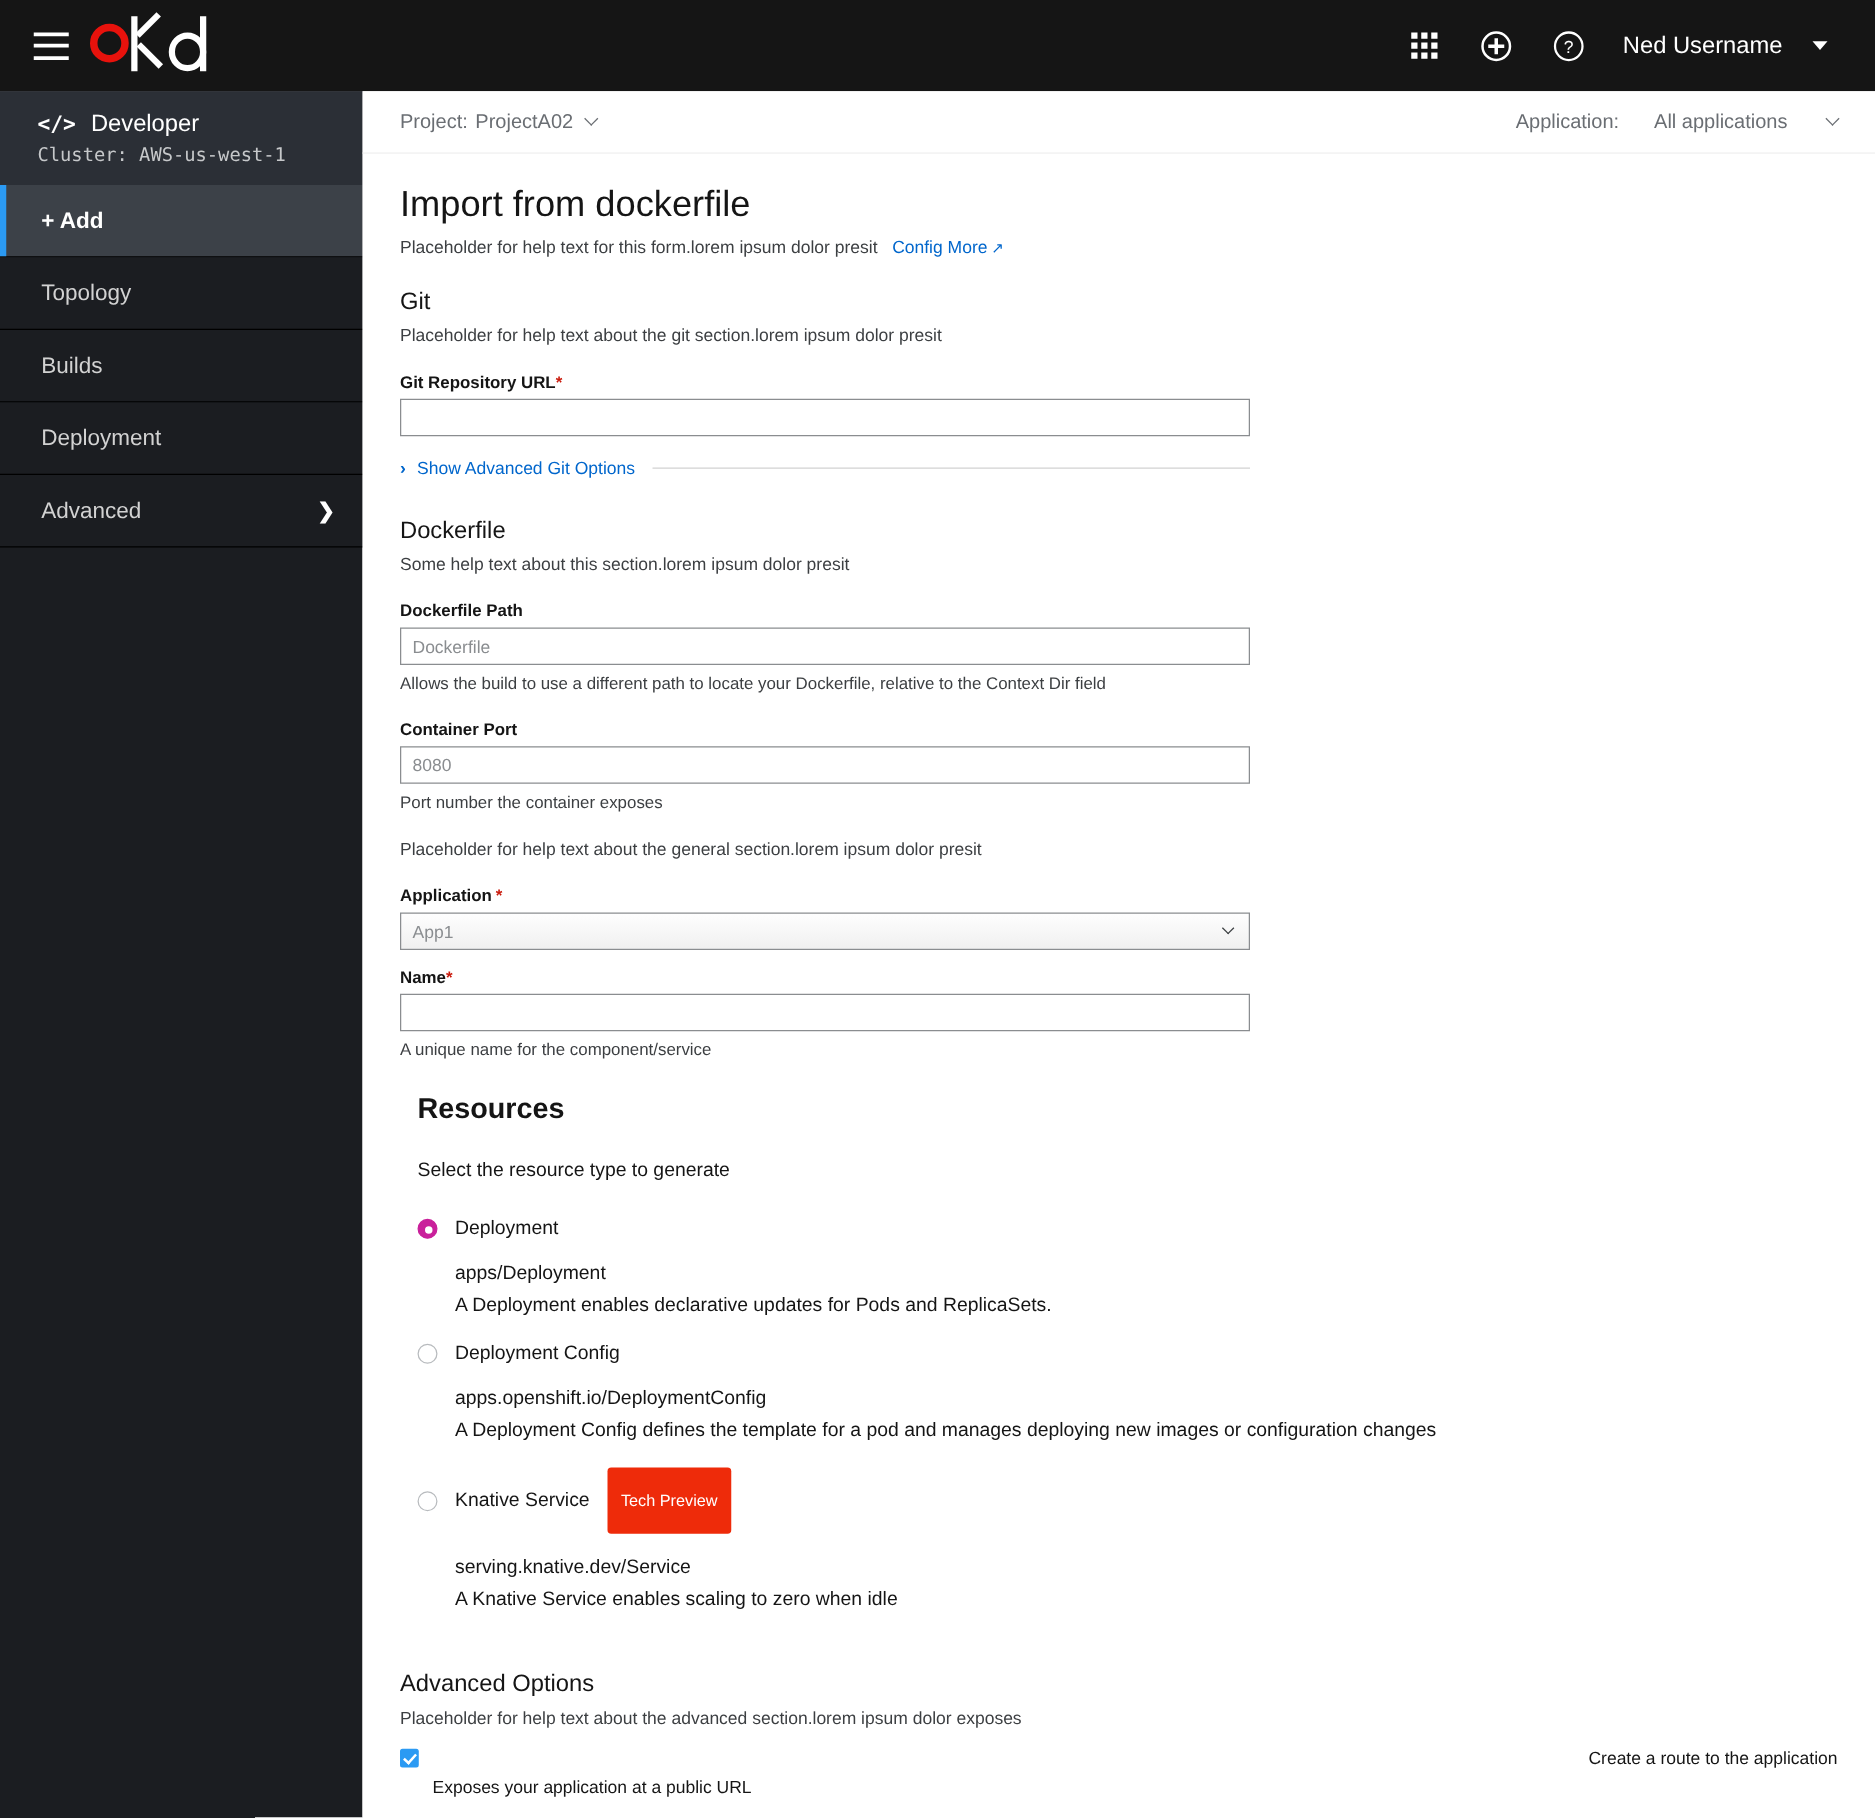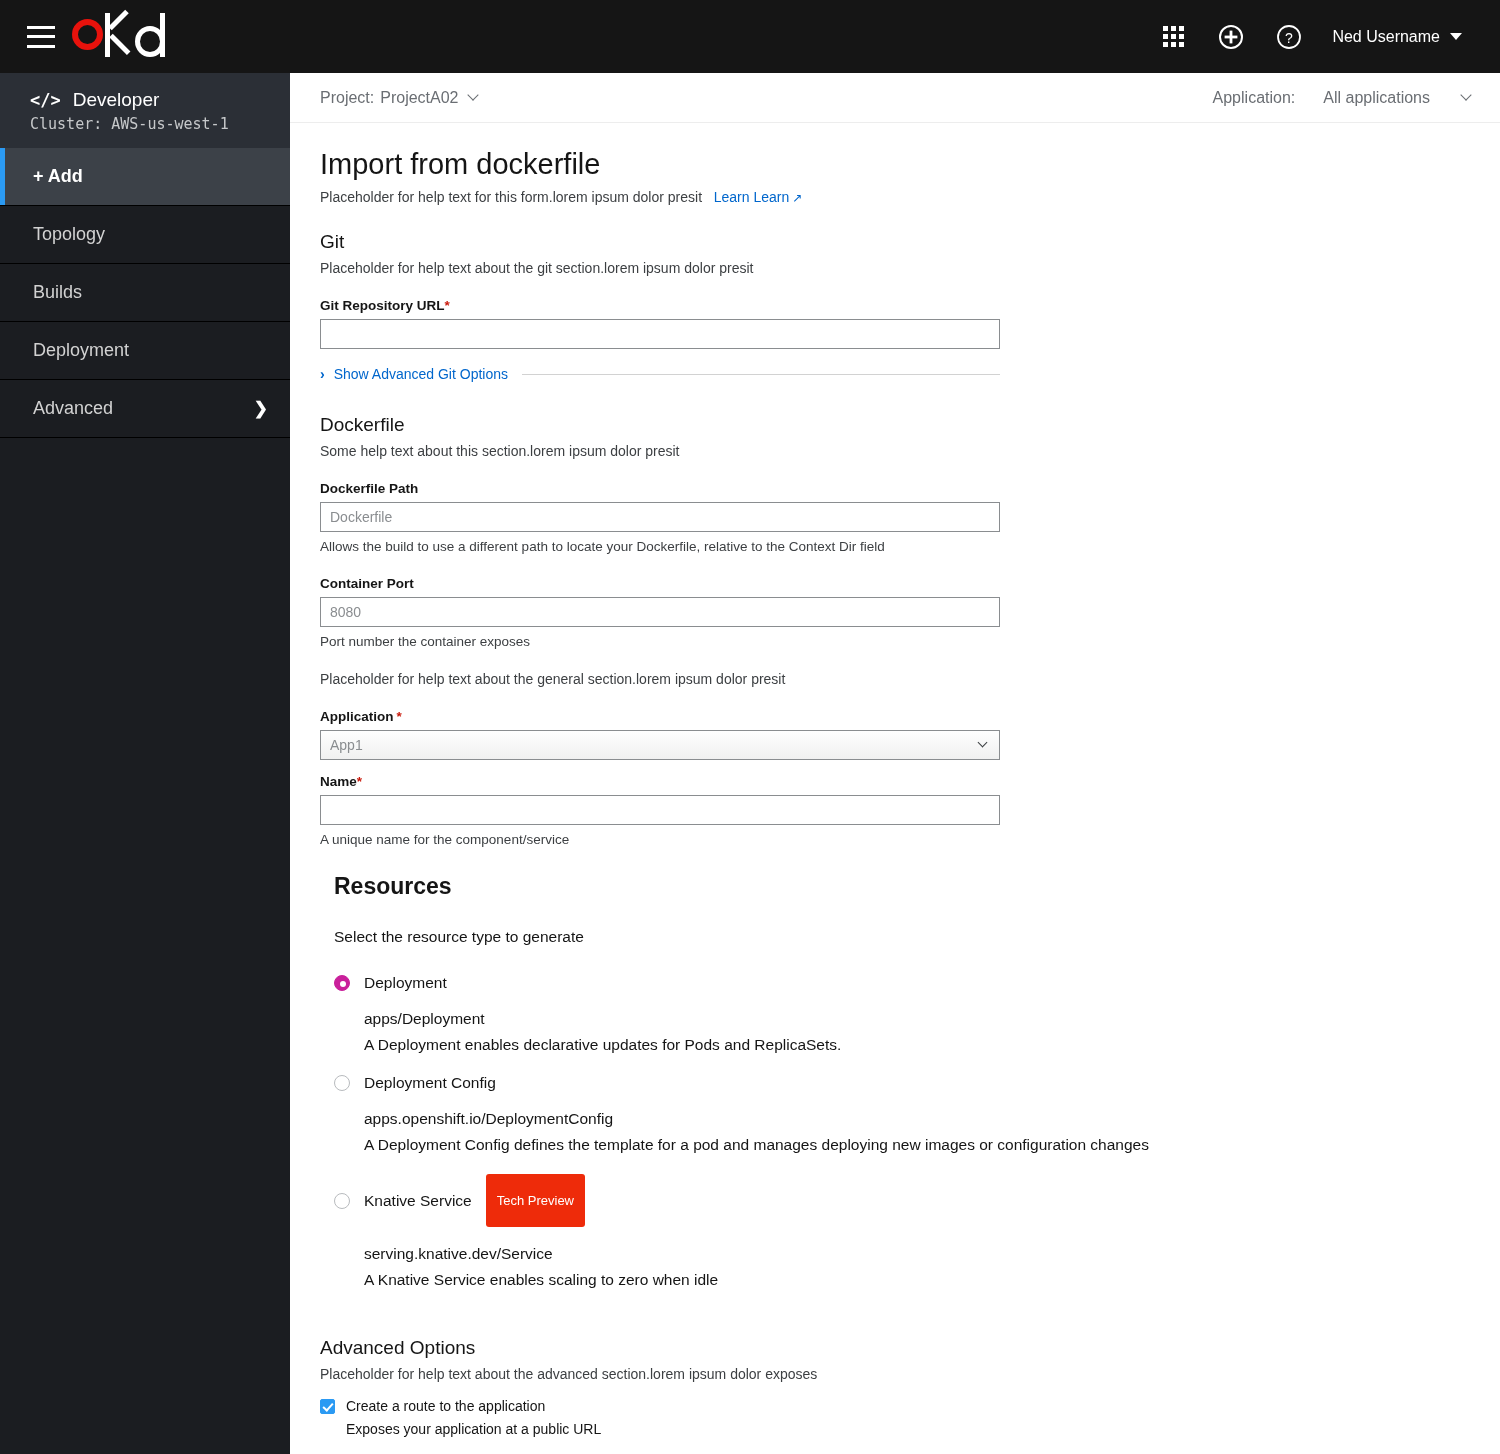--- a/index.html
+++ b/index.html
@@ -61,21 +61,21 @@
   .masthead-right {
     margin-left: auto; display: flex; align-items: center; gap: 0; padding-right: 30px;
   }
   .mh-icon {
     width: 58px; height: 73px; display:flex; align-items:center; justify-content:center;
     cursor:pointer;
   }
   .grid-icon { display:grid; grid-template-columns: repeat(3, 5px); grid-gap: 3px; }
   .grid-icon i { display:block; width:5px; height:5px; background:#fff; }
   .user-menu {
-    display:flex; align-items:center; gap:10px; color:#fff; font-size:16px;
+    display:flex; align-items:center; gap:24px; color:#fff; font-size:19px;
     padding: 0 8px 0 14px; cursor:pointer;
   }
   .caret-down {
     width:0; height:0; border-left:6px solid transparent; border-right:6px solid transparent;
     border-top:7px solid #fff;
   }
 
   
   .sidebar {
     position:absolute; top:73px; left:0; width:290px; height:1381px;
@@ -192,21 +192,21 @@
   .tech-badge {
     background:#ee2b0a; color:#fff; font-size:13px; padding: 19px 11px;
     border-radius:3px; font-weight:400;
   }
   .radio-detail { margin-left: 30px; margin-bottom: 20px; }
   .radio-detail div { font-size:15.5px; color:#151515; margin-bottom: 8px; }
   .radio-detail div:last-child { margin-bottom:0; }
 
   
   .adv-options { margin-top: 48px; }
-  .checkbox-row { display:flex; align-items:center; gap:11px; margin-bottom: 7px; }
+  .checkbox-row { display:flex; align-items:center; gap:11px; margin-bottom: 7px; justify-content: space-between; }
   .checkbox {
     width:15px; height:15px; border-radius:2px; background:#2b9af3; flex:none;
     position:relative; cursor:pointer; border:1px solid #2b9af3;
   }
   .checkbox::after {
     content:""; position:absolute; left:4px; top:1px; width:4px; height:8px;
     border:solid #fff; border-width: 0 2px 2px 0; transform: rotate(42deg);
   }
   .checkbox-label { font-size:14px; color:#151515; cursor:pointer; }
   .checkbox-hint { font-size:14px; color:#151515; margin: 0 0 26px 26px; }
@@ -300,21 +300,21 @@
     <span class="ctx-value">All applications</span>
     <span class="chev"></span>
   </div>
 </div>
 
 <div class="content">
 
   <h1 class="page-title">Import from dockerfile</h1>
   <p class="form-help">
     <span>Placeholder for help text for this form.lorem ipsum dolor presit</span>
-    &nbsp;&nbsp;<a class="link"><span>Learn Learn</span><span class="ext-icon">↗︎</span></a>
+    &nbsp;&nbsp;<a class="link"><span>Config More</span><span class="ext-icon">↗︎</span></a>
   </p>
 
   <h2 class="section-title">Git</h2>
   <p class="section-help">Placeholder for help text about the git section.lorem ipsum dolor presit</p>
 
   <div class="field">
     <label class="field-label"><span>Git Repository URL</span><span class="req">*</span></label>
     <input class="text-input" type="text" value="" style="">
   </div>
 

